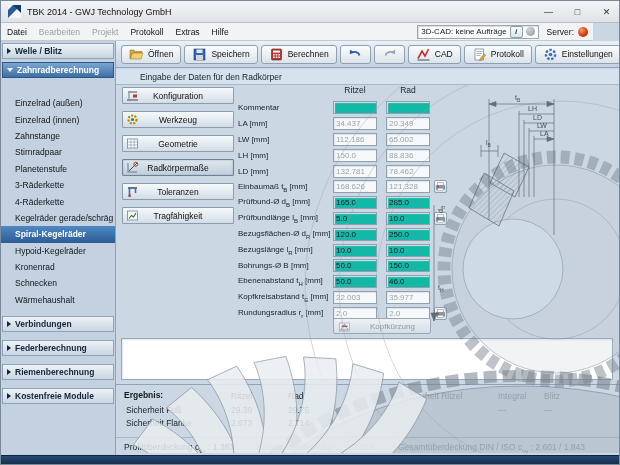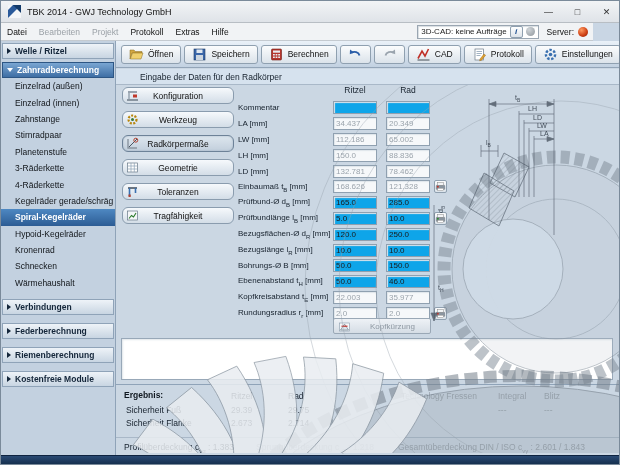--- a/index.html
+++ b/index.html
@@ -33,21 +33,21 @@
   .dot { border-radius:50%; }
   .dot-gray { width:9px; height:9px; background:radial-gradient(circle at 35% 30%, #cfd4d8, #8f969c); }
   .server-label { font-size:8.5px; color:#111; margin-left:4px; }
   .dot-red { width:10px; height:10px; background:radial-gradient(circle at 35% 30%, #ff9a60, #cc3d12 60%, #7c2106); }
   
   .sidebar { position:absolute; left:0; top:40px; width:115px; height:416px;
     background:#c3d1e0; border-right:1px solid #8fa3b8; padding-top:2px; overflow:hidden; }
   .sb-header { height:16px; margin:0 1px 3px 1px; display:flex; align-items:center; gap:4px;
     padding-left:4px; font-weight:bold; font-size:8.5px; color:#14263a;
     background:linear-gradient(#eef3f8,#c8d5e2); border:1px solid #8fa3b8; }
-  .sb-header.expanded { background:linear-gradient(#7aa6d2,#3e6ea4); color:#fff; border-color:#2d5684; margin-bottom:0; }
+  .sb-header.expanded { background:linear-gradient(#7aa6d2,#3e6ea4); color:#fff; border-color:#2d5684; margin-bottom:17px; }
   .sb-header.gap { margin-top:8px; }
   .tri-r { width:0; height:0; border-top:3px solid transparent; border-bottom:3px solid transparent; border-left:4px solid #14263a; }
   .tri-d { width:0; height:0; border-left:3px solid transparent; border-right:3px solid transparent; border-top:4px solid #fff; }
   .sb-item { height:16.4px; display:flex; align-items:center; padding-left:14px; font-size:8.5px; color:#101418; }
   .sb-item.selected { background:linear-gradient(#4e88c2,#2c5c94); color:#fff; font-weight:bold; }
   
   .main { position:absolute; left:115px; top:40px; width:505px; height:416px; background:#cbd7e3; }
   .toolbar { position:absolute; left:0; top:0; width:505px; height:27px;
     background:linear-gradient(#eaf1f8,#c2d1e1); border-bottom:1px solid #93a5b8;
     display:flex; align-items:center; padding-left:5px; }
@@ -57,34 +57,34 @@
   .tb-btn.disabled { color:#9aa4ae; }
   .tb-btn svg { flex:0 0 auto; }
   .tb-sep { width:32px; }
   .sec-header { position:absolute; left:0; top:28px; width:505px; height:16px;
     background:#d6e2ee; border-bottom:1px solid #a9b8c8; display:flex; align-items:center;
     padding-left:24px; font-size:8.5px; color:#15202c; }
   .content { position:absolute; left:0; top:44px; width:505px; height:299px; }
   
   .navstack { position:absolute; left:6px; top:2px; display:flex; flex-direction:column; gap:7px; width:112px; }
   .nav-btn { height:17px; position:relative; display:flex; align-items:center; justify-content:center;
-    background:linear-gradient(#f6f9fc,#d3dde7); border:1px solid #8a9cae; border-radius:6px;
+    background:linear-gradient(#f6f9fc,#d3dde7); border:1px solid #8a9cae; border-radius:1px;
     font-size:8.5px; color:#111; font-family:inherit; }
   .nav-btn .nicon { position:absolute; left:3px; top:1px; }
   .nav-btn.active { background:linear-gradient(#dde6ee,#c2cfdc); border-color:#6d8298; box-shadow:inset 0 0 2px #9fb0c0; }
   
   .form { position:absolute; left:122px; top:0; width:330px; }
   .form-head { height:15px; display:flex; font-size:8.5px; color:#15202c; }
   .fh-spacer { width:95px; }
   .fh-col { width:44px; text-align:center; }
   .fh-gap { width:9px; }
   .frow { height:15.8px; display:flex; align-items:center; }
   .flabel { width:95px; font-size:8px; color:#15202c; white-space:nowrap; overflow:visible; }
   .flabel sub { font-size:6px; }
-  .fin { width:44px; height:13px; border:1px solid #8fa0b0; background:#0ea5e9;
+  .fin { width:44px; height:13px; border:1px solid #8fa0b0; background:#14b8a6;
     font-size:8px; font-family:inherit; color:#1a1a1a; padding:0 2px;
     box-shadow:inset 1px 1px 1px #dfe5ea; }
   .fin.rad { margin-left:9px; }
   .fin.off { color:#9ba4ac; background:#f6f8fa; }
   .row-icon-btn { width:13px; height:13px; margin-left:4px; padding:0;
     background:linear-gradient(#fbfcfd,#dbe3ea); border:1px solid #8fa0b0; border-radius:2px;
     display:flex; align-items:center; justify-content:center; }
   .apply-btn { position:absolute; left:95px; top:233px; width:98px; height:16px;
     display:flex; align-items:center; background:linear-gradient(#eef2f6,#d5dde5);
     border:1px solid #9aa8b6; border-radius:2px; font-size:8px; color:#8e98a2;
@@ -147,21 +147,21 @@
         <span class="dot dot-gray"></span>
       </span>
       <span class="server-label">Server:</span>
       <span class="dot dot-red" style="background: radial-gradient(circle at 35% 30%, rgb(255, 154, 96), rgb(204, 61, 18) 60%, rgb(124, 33, 6));"></span>
     </span>
   </div>
 
   <div class="sidebar" id="sidebar">
       <div class="sb-header">
         <span class="tri-r"></span>
-        <span>Welle / Ritzel</span>
+        <span>Welle / Blitz</span>
       </div>
       <div class="sb-header expanded">
         <span class="tri-d"></span>
         <span>Zahnradberechnung</span>
       </div>
       <div class="sb-item">Einzelrad (außen)</div>
       <div class="sb-item">Einzelrad (innen)</div>
       <div class="sb-item">Zahnstange</div>
       <div class="sb-item">Stirnradpaar</div>
       <div class="sb-item">Planetenstufe</div>
@@ -290,34 +290,34 @@
               </svg></span>
             <span>Konfiguration</span>
           </button>
           <button class="nav-btn">
             <span class="nicon"><svg width="13" height="13" viewBox="0 0 13 13">
                 <circle cx="6.5" cy="6.5" r="4" fill="none" stroke="#b8860b" stroke-width="2.2" stroke-dasharray="2 1.4"></circle>
                 <circle cx="6.5" cy="6.5" r="1.5" fill="#3a7a3a"></circle>
               </svg></span>
             <span>Werkzeug</span>
           </button>
+          <button class="nav-btn">
+            <span class="nicon"><svg width="13" height="13" viewBox="0 0 13 13">
+                <rect x="1.5" y="2" width="10" height="9" fill="#fff" stroke="#677888" stroke-width="0.7"></rect>
+                <path d="M1.5 5h10M1.5 8h10M5 2v9M8.3 2v9" stroke="#8aa0b4" stroke-width="0.7"></path>
+              </svg></span>
+            <span>Geometrie</span>
+          </button>
           <button class="nav-btn active">
             <span class="nicon"><svg width="13" height="13" viewBox="0 0 13 13">
                 <path d="M2 2v9h9" stroke="#8a95a0" stroke-width="1.4" fill="none"></path>
                 <path d="M3 10L11 2" stroke="#4a5562" stroke-width="1"></path>
                 <circle cx="9.8" cy="3.2" r="2" fill="none" stroke="#b04030" stroke-width="1"></circle>
               </svg></span>
             <span>Radkörpermaße</span>
-          </button>
-          <button class="nav-btn">
-            <span class="nicon"><svg width="13" height="13" viewBox="0 0 13 13">
-                <rect x="1.5" y="2" width="10" height="9" fill="#fff" stroke="#677888" stroke-width="0.7"></rect>
-                <path d="M1.5 5h10M1.5 8h10M5 2v9M8.3 2v9" stroke="#8aa0b4" stroke-width="0.7"></path>
-              </svg></span>
-            <span>Geometrie</span>
           </button>
           <button class="nav-btn">
             <span class="nicon"><svg width="13" height="13" viewBox="0 0 13 13">
                 <path d="M2 3h9" stroke="#4a5562" stroke-width="1.6"></path>
                 <path d="M3.5 3v8M9.5 3v5" stroke="#3a70b0" stroke-width="1.6"></path>
                 <rect x="2.5" y="9.5" width="2.2" height="2.5" fill="#b04030"></rect>
               </svg></span>
             <span>Toleranzen</span>
           </button>
           <button class="nav-btn">
@@ -440,21 +440,21 @@
             </svg>
           <span>Kopfkürzung</span>
         </button>
       </div>
 
       <div class="info-box"></div>
     </div>
 
     <div class="results">
       <span class="res-heading">Ergebnis:</span>
-      <span id="res-cols"><span class="res-col" style="left: 115px;">Ritzel</span><span class="res-col" style="left: 172px;">Rad</span><span class="res-col muted" style="left: 285px;">Technology Fressen</span><span class="res-col muted" style="left: 382px;">Integral</span><span class="res-col muted" style="left: 428px;">Blitz</span></span>
+      <span id="res-cols"><span class="res-col" style="left: 115px;">Ritzel</span><span class="res-col" style="left: 172px;">Rad</span><span class="res-col muted" style="left: 285px;">Sicherheit Ritzel</span><span class="res-col muted" style="left: 382px;">Integral</span><span class="res-col muted" style="left: 428px;">Blitz</span></span>
       <span id="res-rows"><span class="res-row-label" style="top: 20px;">Sicherheit Fuß</span><span class="res-val" style="left: 115px; top: 20px;">29.39</span><span class="res-val" style="left: 172px; top: 20px;">29.75</span><span class="res-val muted" style="left: 382px; top: 20px;">---</span><span class="res-val muted" style="left: 428px; top: 20px;">---</span><span class="res-row-label" style="top: 33px;">Sicherheit Flanke</span><span class="res-val" style="left: 115px; top: 33px;">2.673</span><span class="res-val" style="left: 172px; top: 33px;">2.714</span></span>
       <div class="overlap" id="overlap-row">
           <span class="ov-seg" style="left: 8px;">Profilüberdeckung c<sub>vα</sub> :  1.383</span>
           <span class="ov-seg muted" style="left: 140px;">Sprungüberdeckung c<sub>vβ</sub> :  1.218</span>
           <span class="ov-seg muted" style="left: 282px;">Gesamtüberdeckung DIN / ISO c<sub>vγ</sub> :  2.601  /  1.843</span>
         </div>
     </div>
 
     <div class="watermark">
       <svg width="505" height="368" viewBox="0 0 505 368">

